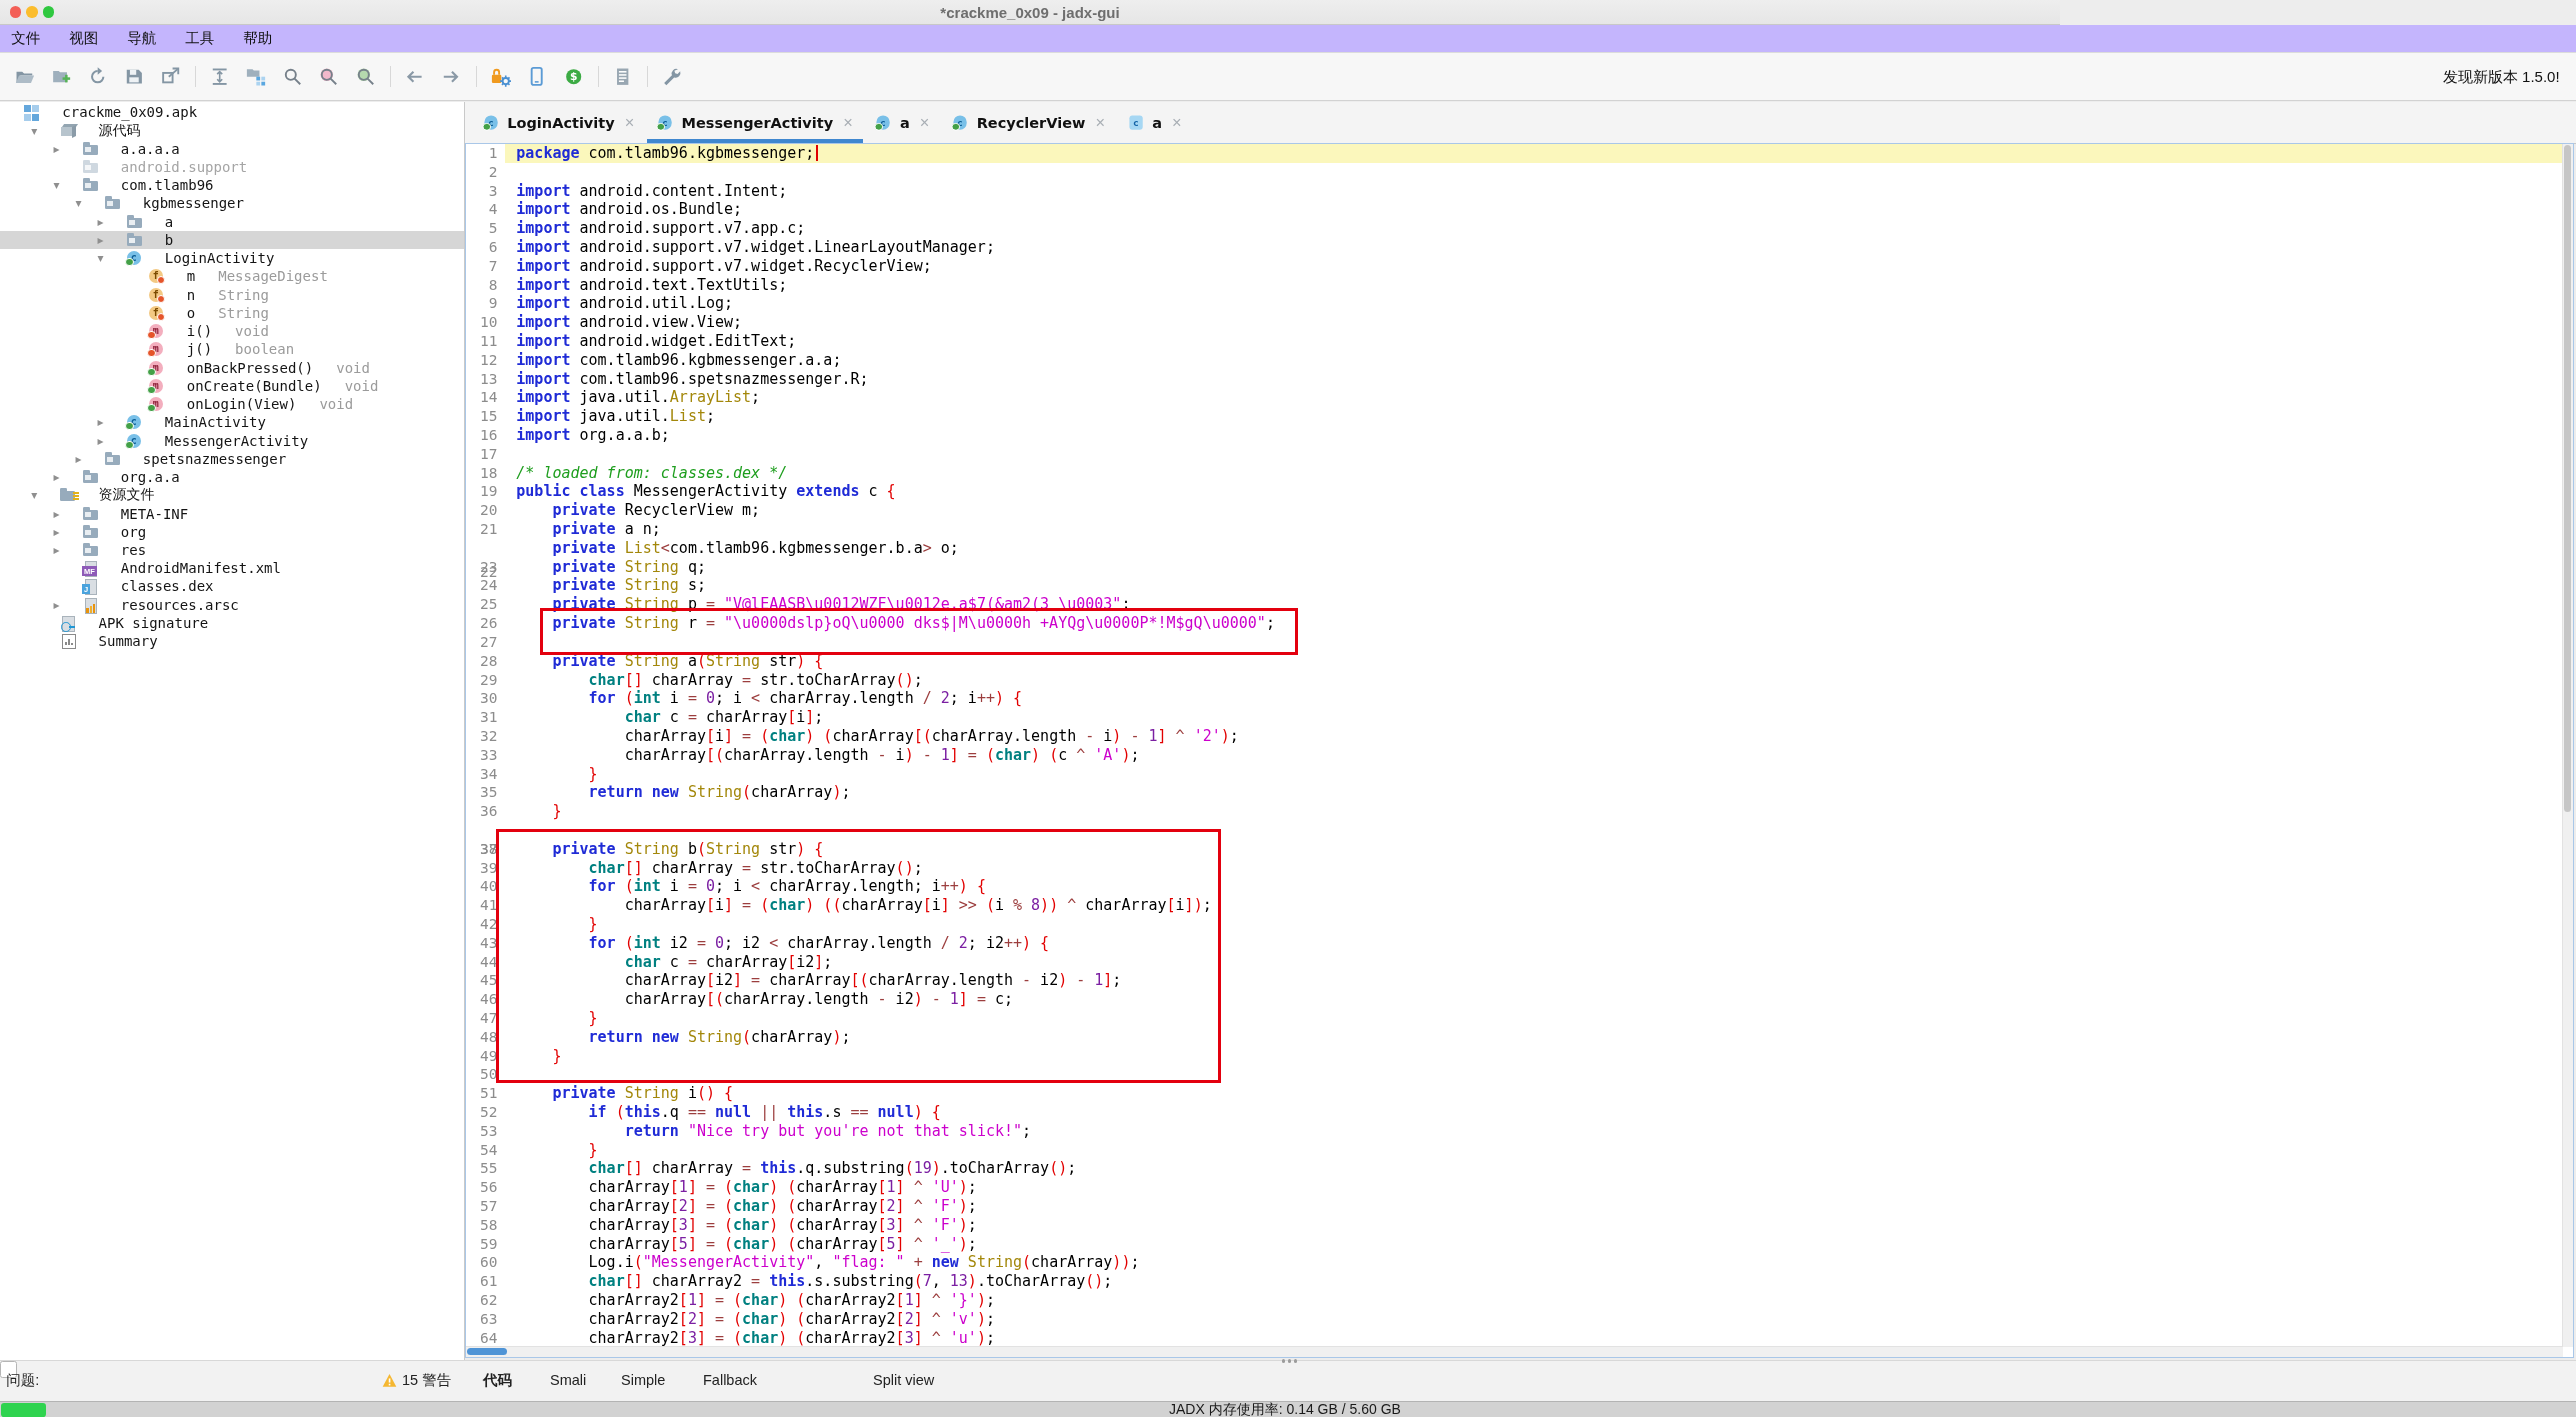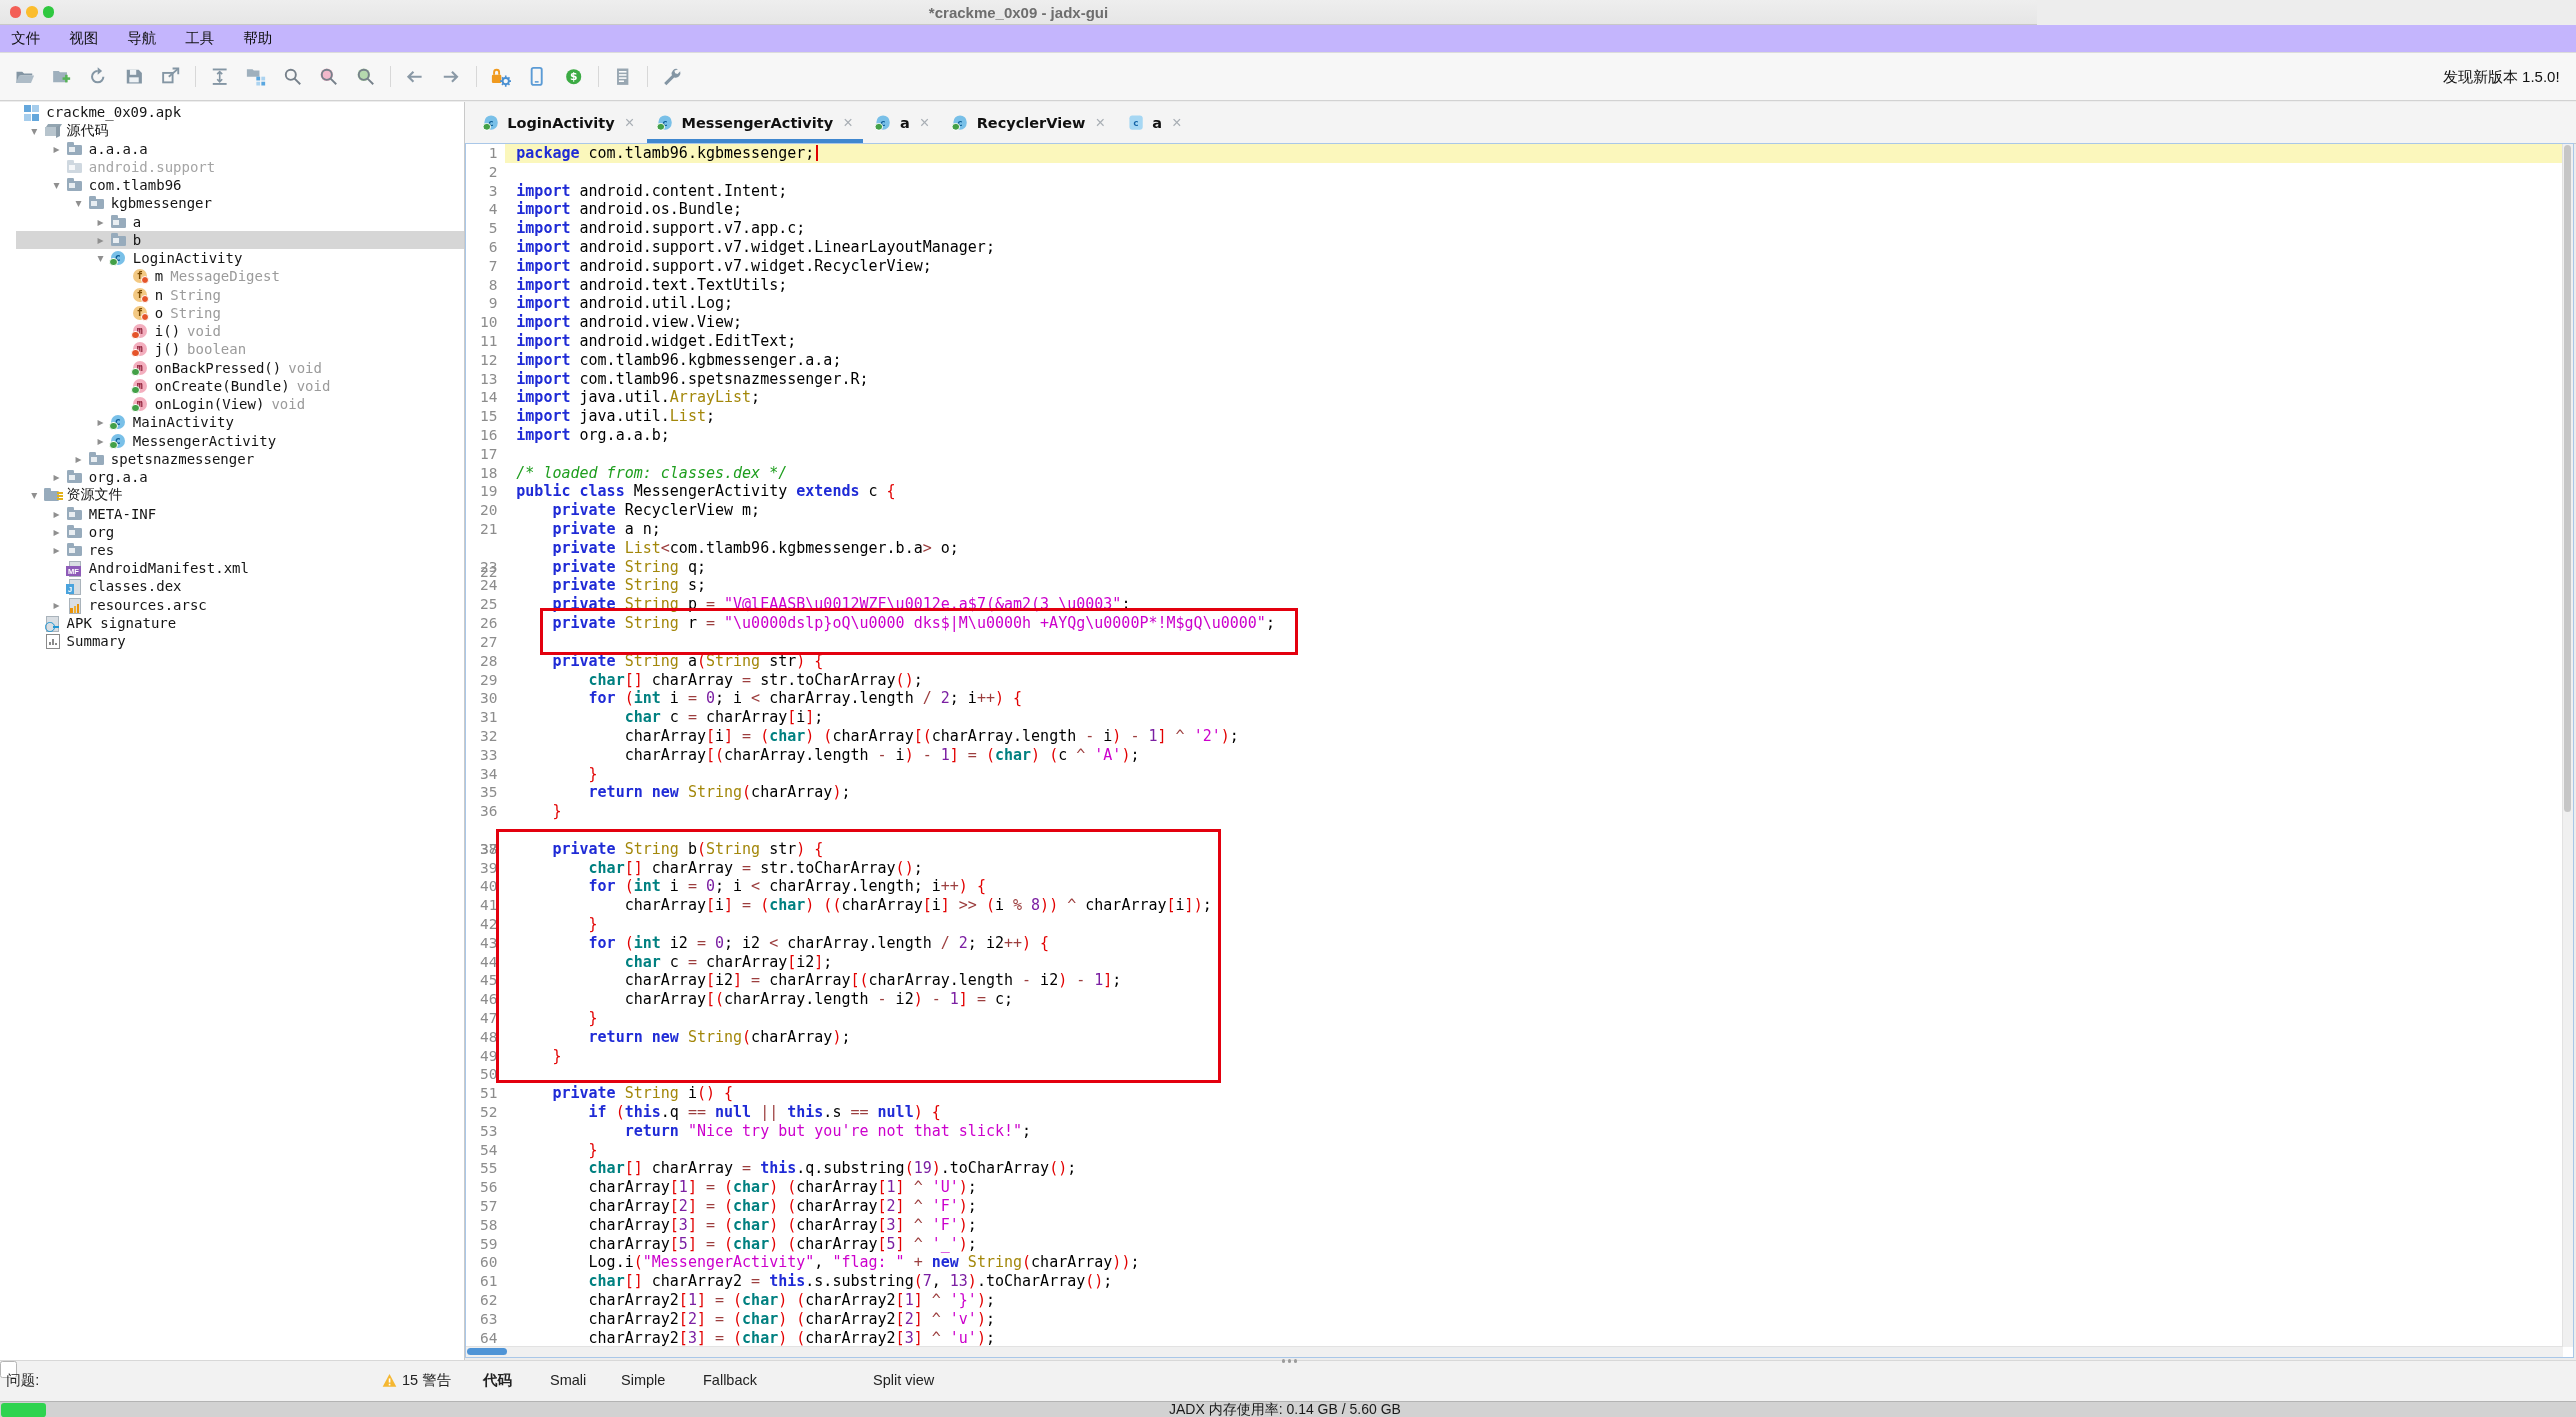--- a/index.html
+++ b/index.html
@@ -1,42 +1,42 @@
 <!DOCTYPE html>
 <html style="font-size:10px"><head>
 <meta charset="utf-8">
 <style>
   html,body{margin:0;padding:0;}
   body{width:2576px;height:1418px;position:relative;background:#ededed;
        font-family:"Liberation Sans",sans-serif;overflow:hidden;}
   
   #titlebar{position:absolute;left:0;top:0;width:2037px;height:24px;
-    background:linear-gradient(#eeeeee,#e6e6e6);border-bottom:0.6px solid #c8c8c8;}
+    background:linear-gradient(#eeeeee,#e6e6e6);border-bottom:0.6px solid #c8c8c8;padding-left:23px;}
   .tl{position:absolute;top:6.3px;width:11.3px;height:11.3px;border-radius:50%;}
   #tl-close{left:10px;background:#f35f57;}
   #tl-min{left:26.4px;background:#fbbd2e;}
   #tl-zoom{left:43px;background:#2fc840;}
   #win-title{position:absolute;left:0;right:0;top:3.8px;text-align:center;
     color:#6e6e6e;font-weight:bold;font-size:15px;}
   
   #menubar{position:absolute;left:0;top:24.5px;width:2576px;height:28px;background:#c4b5fd;
     border-bottom:0.6px solid #dcdcdc;display:flex;align-items:center;padding-left:11.3px;box-sizing:border-box;}
   .menu-item{font-size:14.5px;color:#111;margin-right:29px;}
   
   #toolbar{position:absolute;left:0;top:53px;width:2576px;height:48px;background:#f7f7f7;
     border-bottom:0.6px solid #d2d2d2;display:flex;align-items:center;padding-left:10px;box-sizing:border-box;}
   .tb-btn{width:29px;height:29px;display:flex;align-items:center;justify-content:center;margin-right:7.5px;}
   .tb-sep{width:1.3px;height:21.4px;background:#d8d8d8;margin:0 8.8px 0 2.5px;}
   #update-link{position:absolute;right:16.4px;top:0;height:48px;display:flex;align-items:center;
     font-size:15px;color:#111;}
   
   #tree{position:absolute;left:0;top:102px;width:464px;height:1258px;background:#fff;
     border-right:0.6px solid #c9c9c9;overflow:hidden;font-family:"DejaVu Sans Mono",monospace;}
-  .trow{position:absolute;left:16px;width:464px;height:18px;display:flex;align-items:center;
-    font-size:14px;color:#141414;white-space:nowrap;}
+  .trow{position:absolute;left:0;width:464px;height:18px;display:flex;align-items:center;
+    font-size:14px;color:#141414;white-space:nowrap;gap:16px;}
   .trow.selected{background:#d6d6d6;}
   .trow.disabled{color:#a5a5a5;}
   .trow.disabled .ticon{opacity:.45;}
   .tarrow{width:19px;text-align:center;color:#8f8f8f;font-size:12px;flex:0 0 19px;
     font-family:"DejaVu Sans",sans-serif;}
   .tsuffix{color:#9b9b9b;margin-left:7px;}
   .tlabel{margin-left:3.8px;}
   
   .ticon{width:19px;height:17.6px;position:relative;flex:0 0 19px;display:inline-block;}
   .i-apk i{position:absolute;width:7px;height:7px;}

